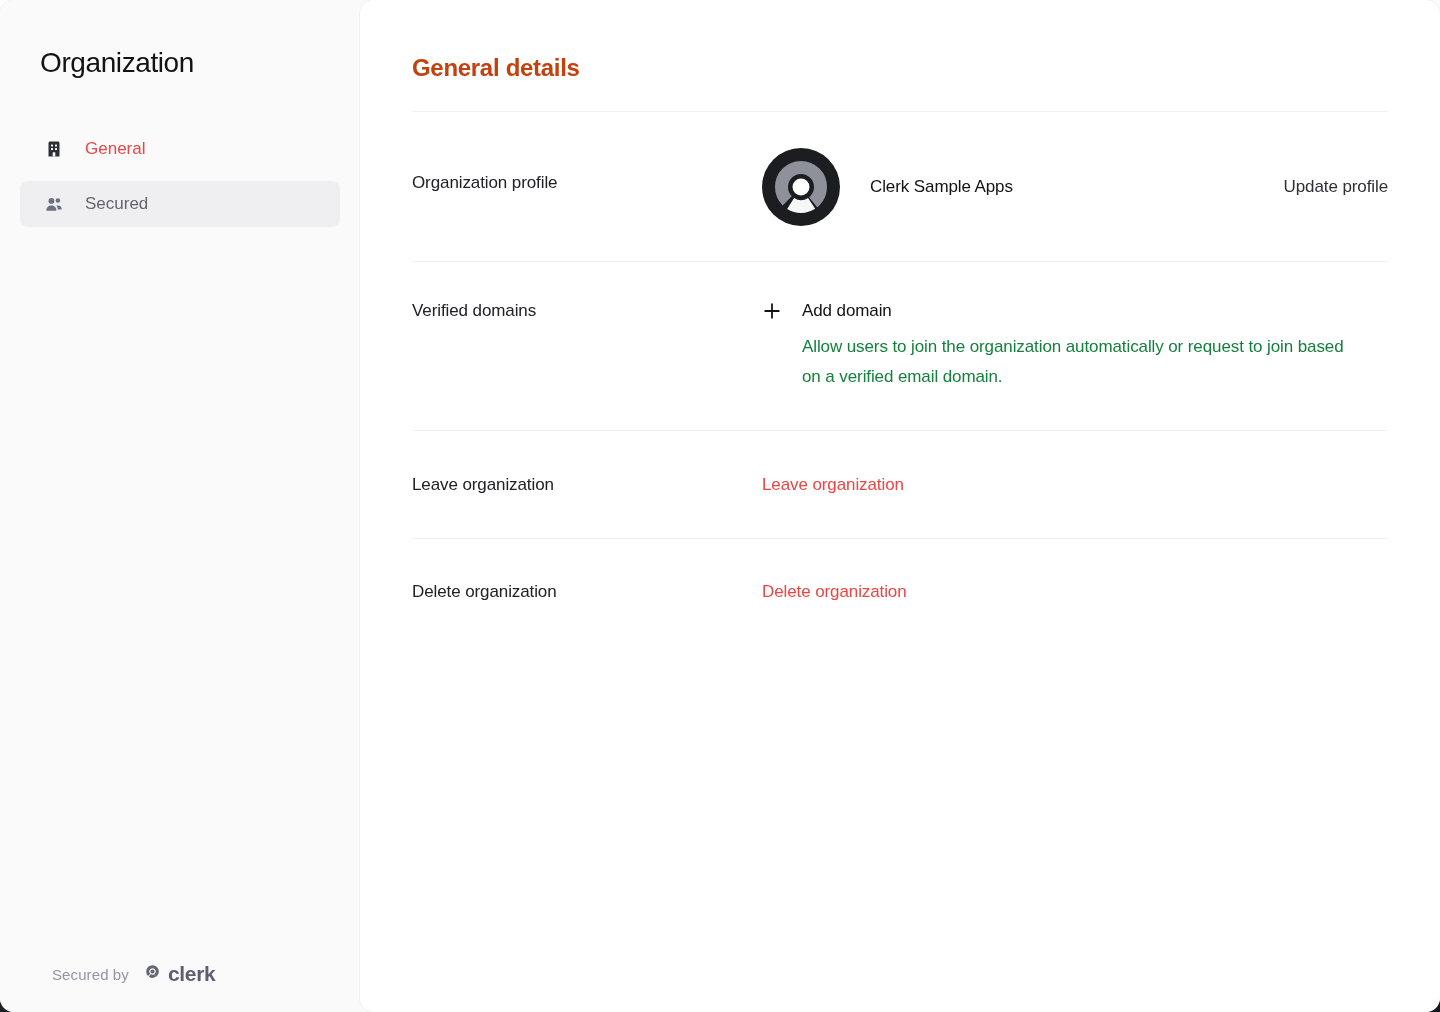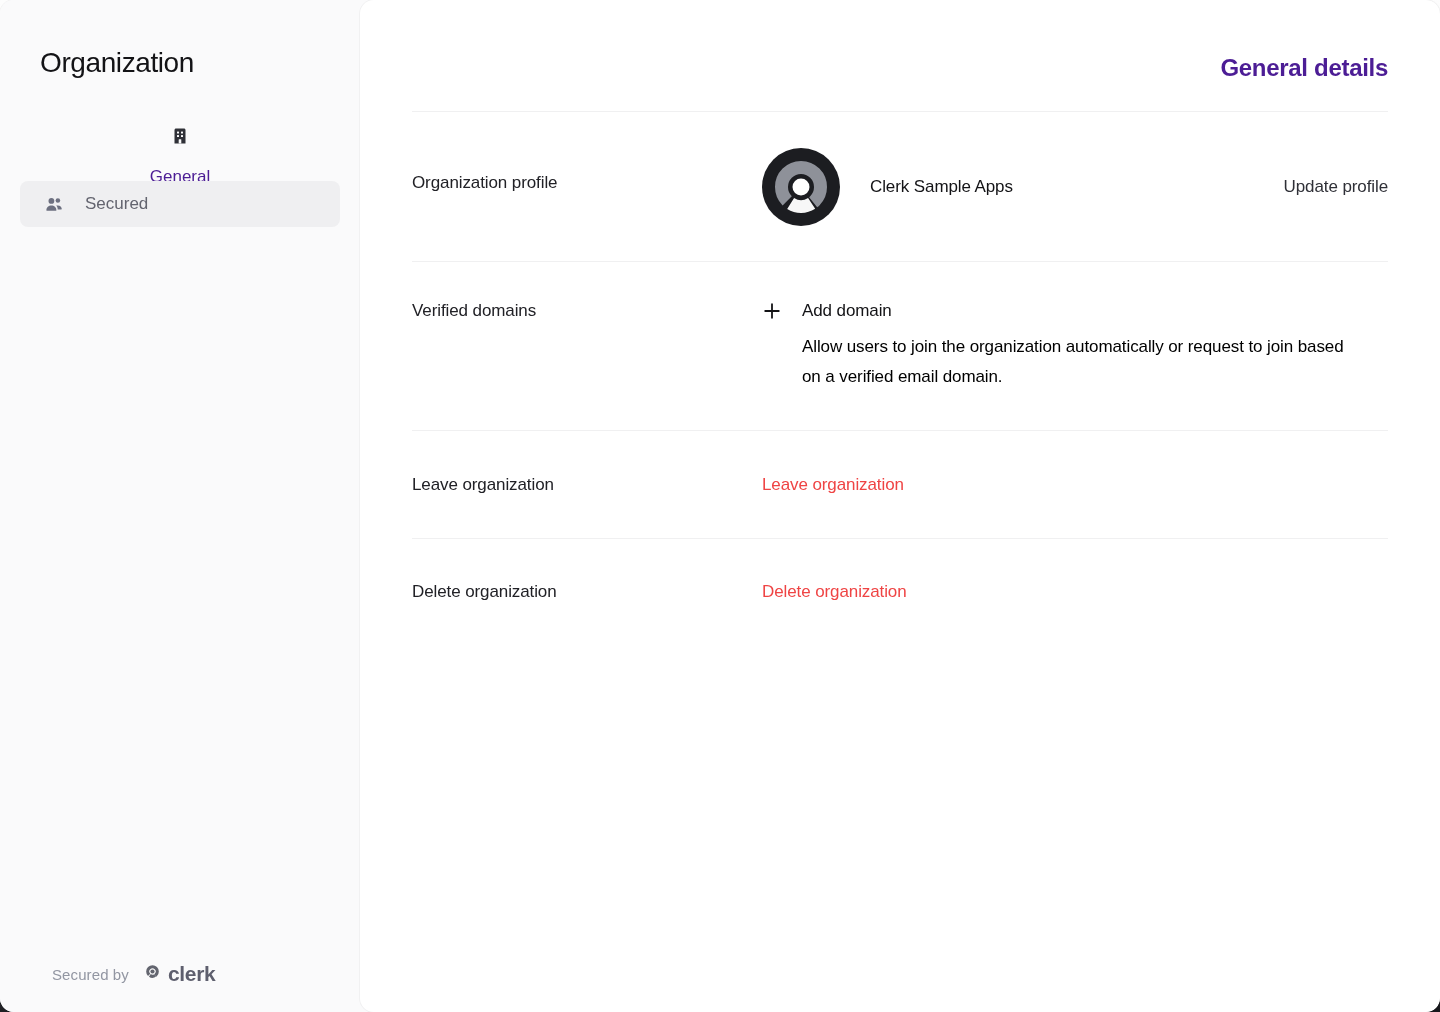--- a/index.html
+++ b/index.html
@@ -48,21 +48,21 @@
     font-weight: 400; letter-spacing: -0.1px;
   }
   .nav { margin: 46px 20px 0 20px; display: flex; flex-direction: column; gap: 9px; }
   .nav-item {
     display: flex; align-items: center; gap: 21px;
     height: 46px; padding: 0 24px;
     border-radius: 8px;
     font-size: 17px; font-weight: 500;
     cursor: pointer;
   }
-  .nav-item.current { color: #4c1d95; flex-direction: column; }
+  .nav-item.current { color: #ef4444; }
   .nav-item.hovered { background: #efeff1; color: #63646f; }
   .nav-item .icon { width: 20px; height: 20px; display: inline-flex; }
 
   .sidebar-footer {
     position: absolute; left: 52px; bottom: 26px;
     display: flex; align-items: center; gap: 14px;
   }
   .secured-by { font-size: 15px; color: #9296a2; letter-spacing: 0.1px; }
   .clerk-brand { display: flex; align-items: flex-start; gap: 6px; }
   .clerk-wordmark {
@@ -74,21 +74,21 @@
     flex: 1;
     background: #ffffff;
     border-radius: 14px;
     box-shadow: 0 0 0 1px rgba(25,28,33,0.04);
     padding: 0 52px;
     position: relative;
   }
   .main-heading {
     margin-top: 52px;
     font-size: 24px; font-weight: 700; letter-spacing: -0.3px;
-    line-height: 32px; color: #4c1d95; text-align: right;
+    line-height: 32px; color: #c2410c;
   }
   .divider { height: 1px; background: #f0f0f1; }
   .divider.under-heading { margin-top: 27px; }
 
   .row { display: grid; grid-template-columns: 350px 1fr; }
   .row-label {
     font-size: 17px; font-weight: 500; color: #212126; line-height: 26px;
     letter-spacing: -0.1px;
   }
 
@@ -106,21 +106,21 @@
     margin-left: auto; font-size: 17px; font-weight: 500; color: #2f3037;
     cursor: pointer; letter-spacing: -0.1px;
   }
 
   .row.domains { padding: 36px 0 38px 0; }
   .add-domain-line { display: flex; align-items: center; gap: 20px; cursor: pointer; }
   .plus-icon { width: 20px; height: 20px; display: inline-flex; color: #131316; }
   .add-domain-label { font-size: 17px; font-weight: 500; color: #131316; line-height: 26px; letter-spacing: -0.1px; }
   .domains-desc {
     margin: 8px 0 0 40px; max-width: 545px;
-    font-size: 17px; color: #000000; line-height: 30px; letter-spacing: -0.1px;
+    font-size: 17px; color: #15803d; line-height: 30px; letter-spacing: -0.1px;
   }
 
   .row.leave { padding: 41px 0 40px 0; }
   .row.delete { padding: 40px 0 40px 0; }
   .danger-link {
     font-size: 17px; font-weight: 500; color: #ef4444; line-height: 26px;
     cursor: pointer; letter-spacing: -0.1px; justify-self: start;
   }
 </style>
 </head>

